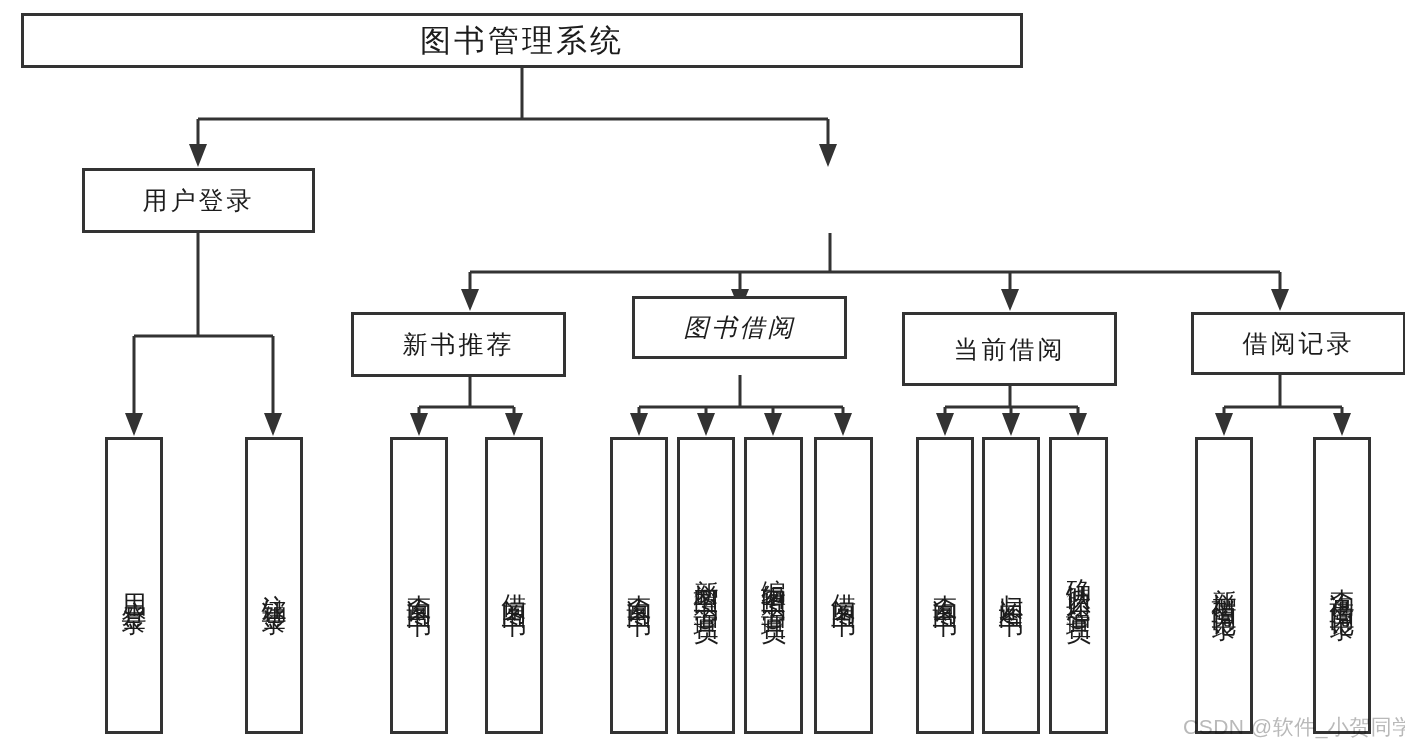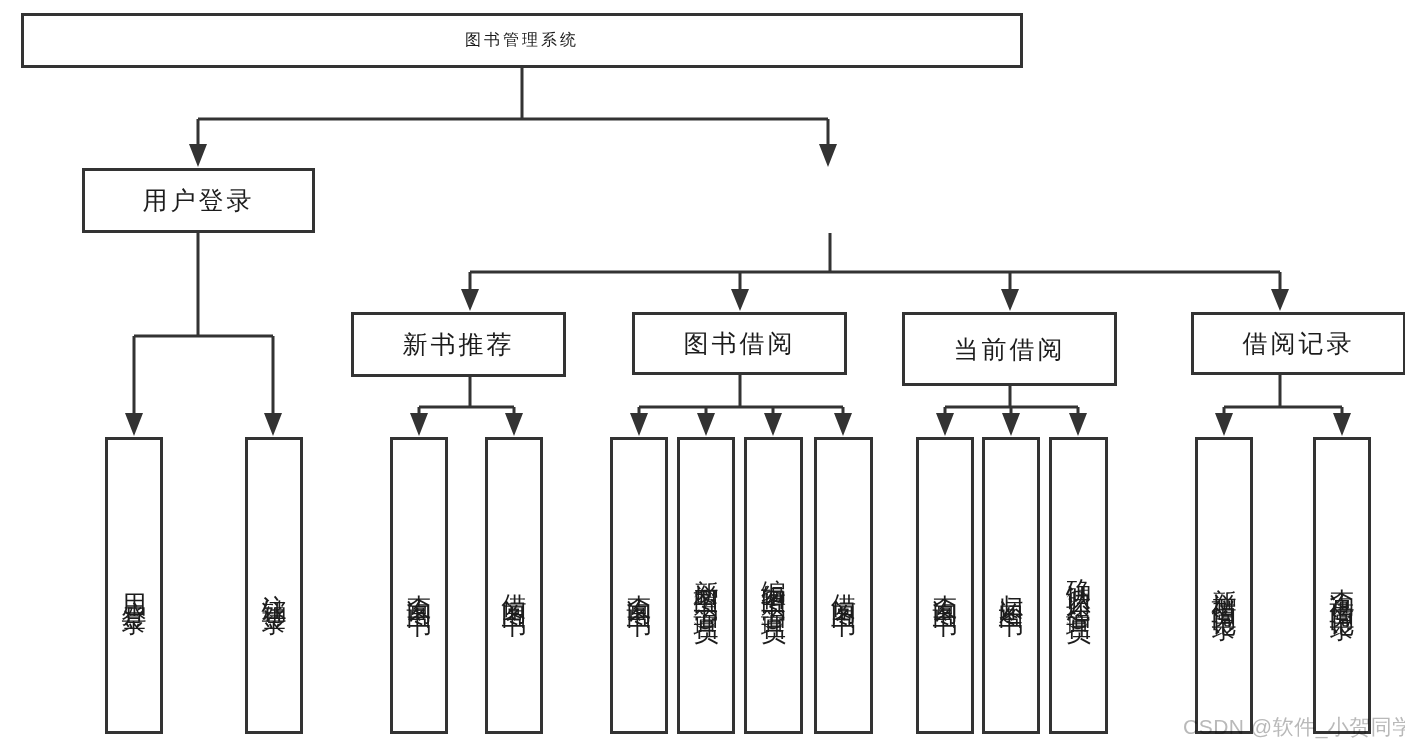--- a/index.html
+++ b/index.html
@@ -45,21 +45,21 @@
     justify-content: center;
     color: var(--text);
     text-align: center;
     line-height: 1.15;
   }
   .node.h {
     font-size: 25px;
     letter-spacing: 3px;
   }
   .node.root {
-    font-size: 16px;
+    font-size: 31px;
     letter-spacing: 3px;
   }
   .node.v {
     writing-mode: vertical-rl;
     text-orientation: mixed;
     font-size: 25px;
     letter-spacing: 6px;
     line-height: 1;
   }
   .watermark {
@@ -98,21 +98,21 @@
       M630,413 H648 L639,436 Z  M697,413 H715 L706,436 Z  M764,413 H782 L773,436 Z  M834,413 H852 L843,436 Z
       M936,413 H954 L945,436 Z  M1002,413 H1020 L1011,436 Z  M1069,413 H1087 L1078,436 Z
       M1215,413 H1233 L1224,436 Z  M1333,413 H1351 L1342,436 Z"></path>
   </svg>
 
   <div class="node root" style="left:21px; top:13px; width:1002px; height:55px;">图书管理系统</div>
 
   <div class="node h" style="left:82px; top:168px; width:233px; height:65px;">用户登录</div>
 
   <div class="node h" style="left:351px; top:312px; width:215px; height:65px;text-align:right;">新书推荐</div>
-  <div class="node h" style="left:632px; top:312px; width:215px; height:63px;">图书借阅</div>
+  <div class="node h" style="left:632px; top:296px; width:215px; height:63px;font-style:italic;">图书借阅</div>
   <div class="node h" style="left:902px; top:312px; width:215px; height:74px;">当前借阅</div>
   <div class="node h" style="left:1172px; top:312px; width:215px; height:63px;margin-left:19px;">借阅记录</div>
 
   <div class="node v" style="left:105px; top:437px; width:58px; height:297px;">用户登录</div>
   <div class="node v" style="left:245px; top:437px; width:58px; height:297px;">注销登录</div>
 
   <div class="node v" style="left:390px; top:437px; width:58px; height:297px;">查询图书</div>
   <div class="node v" style="left:485px; top:437px; width:58px; height:297px;">借阅图书</div>
 
   <div class="node v" style="left:610px; top:437px; width:58px; height:297px;">查询图书</div>

